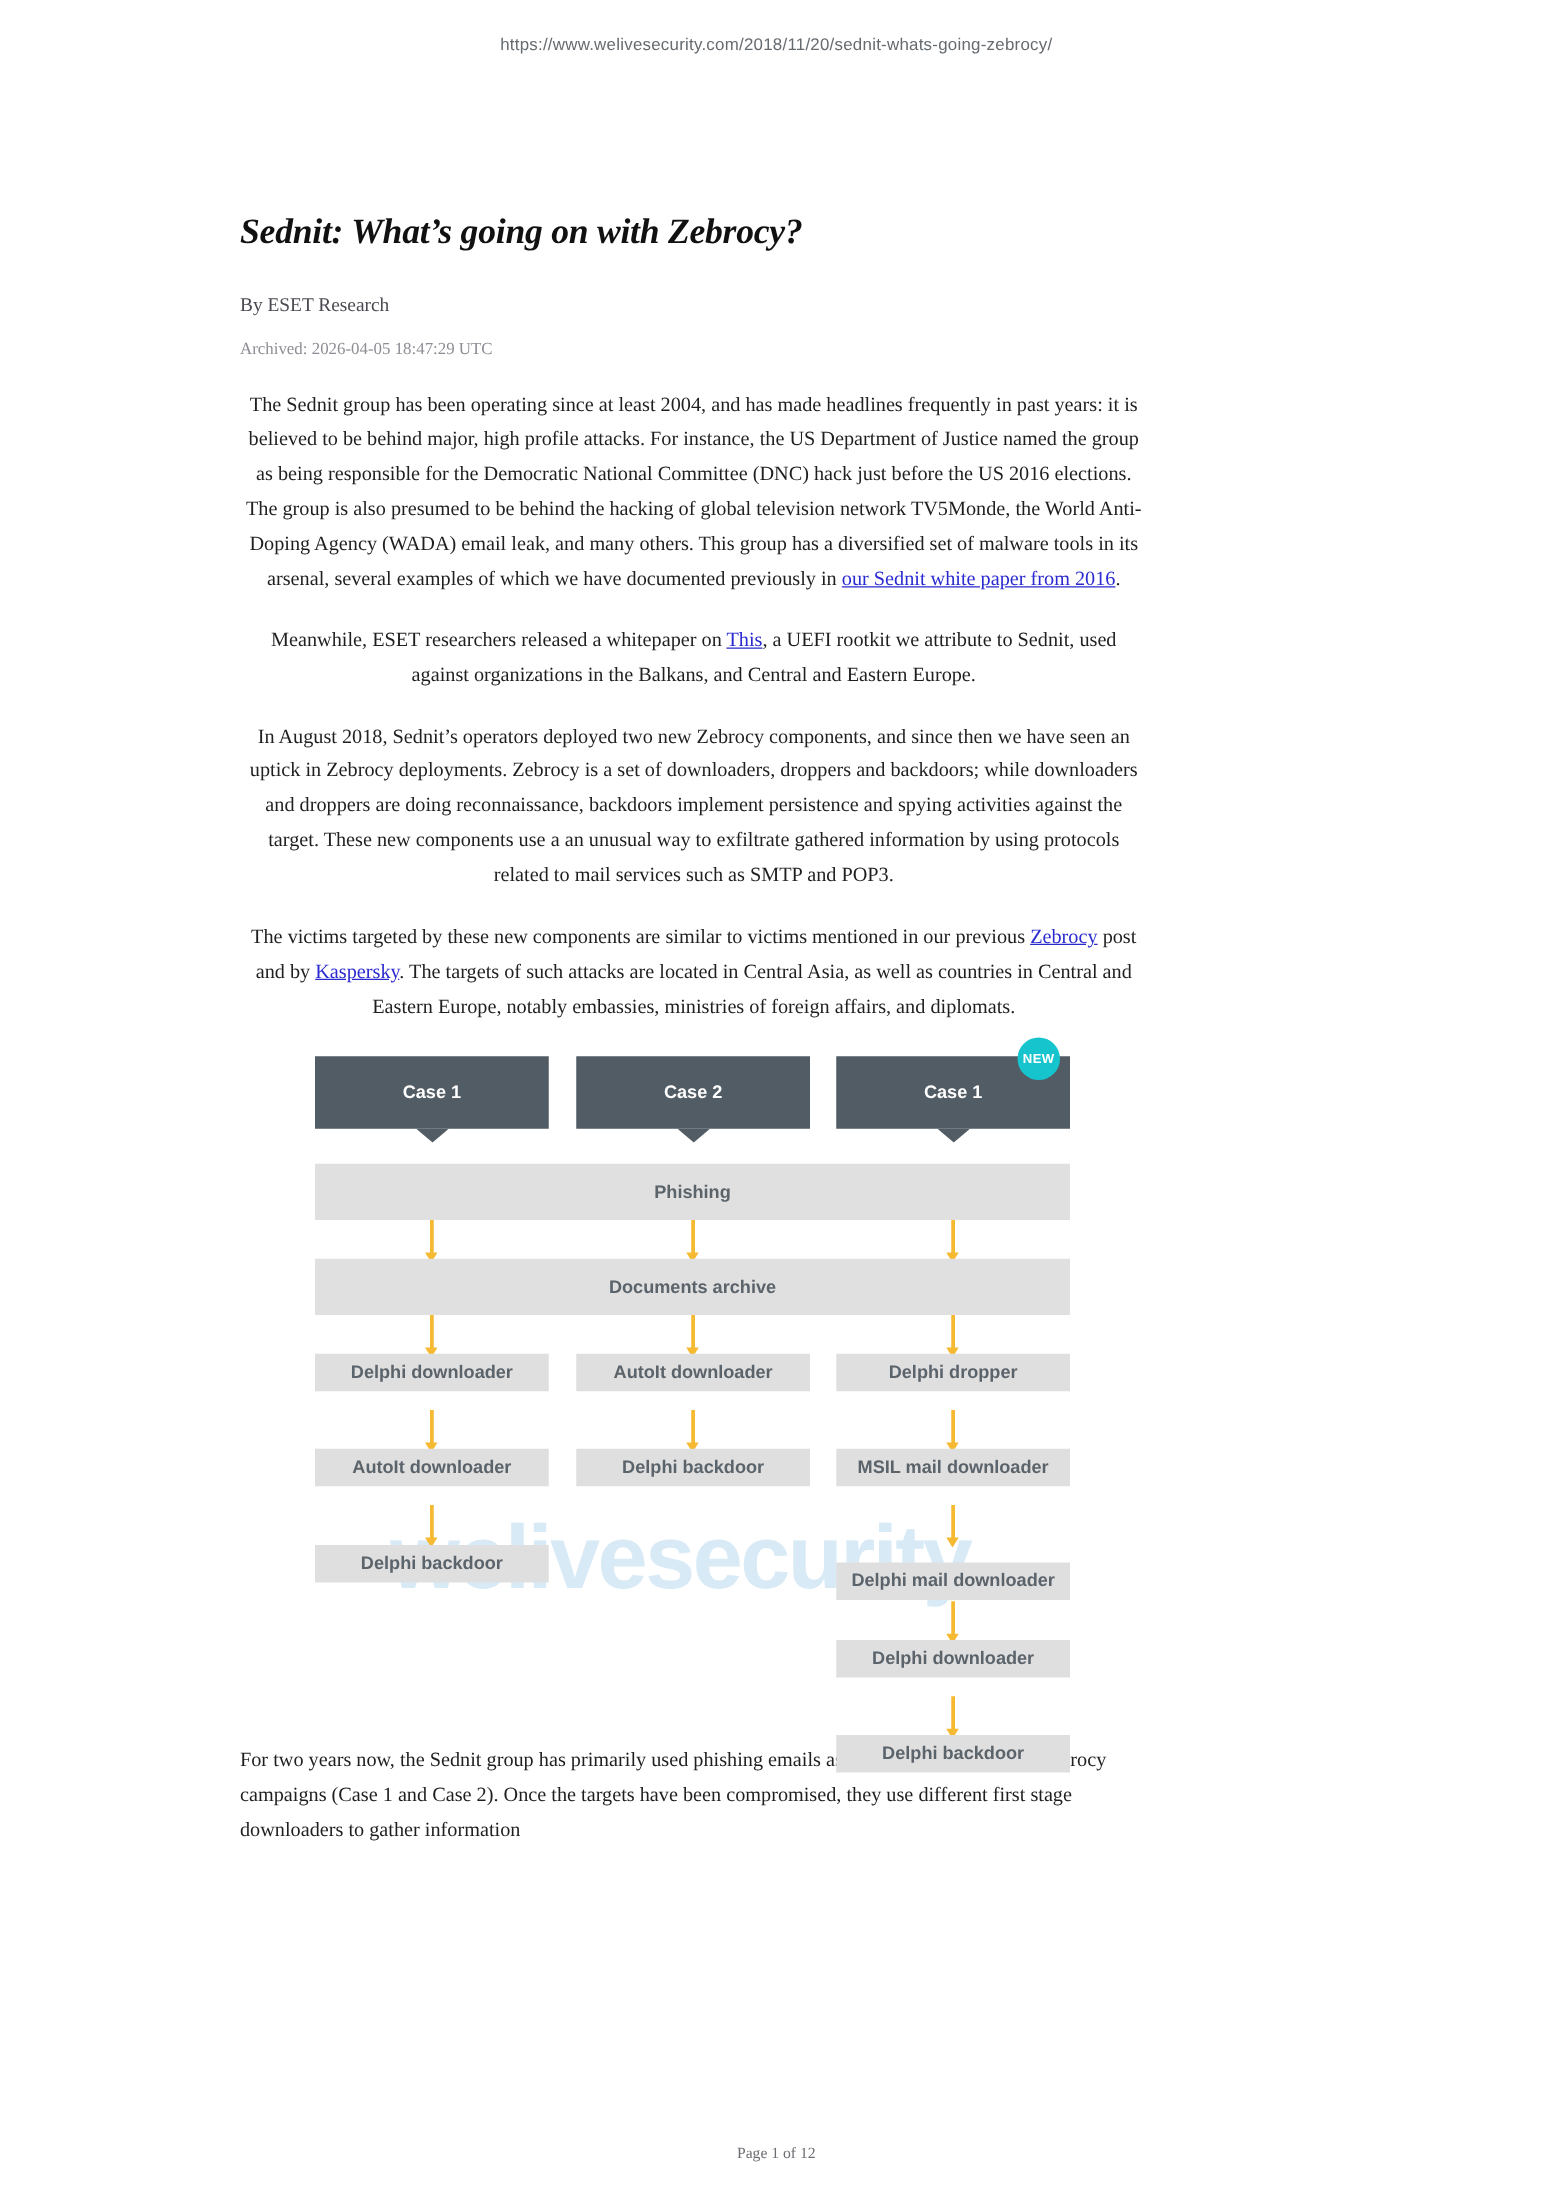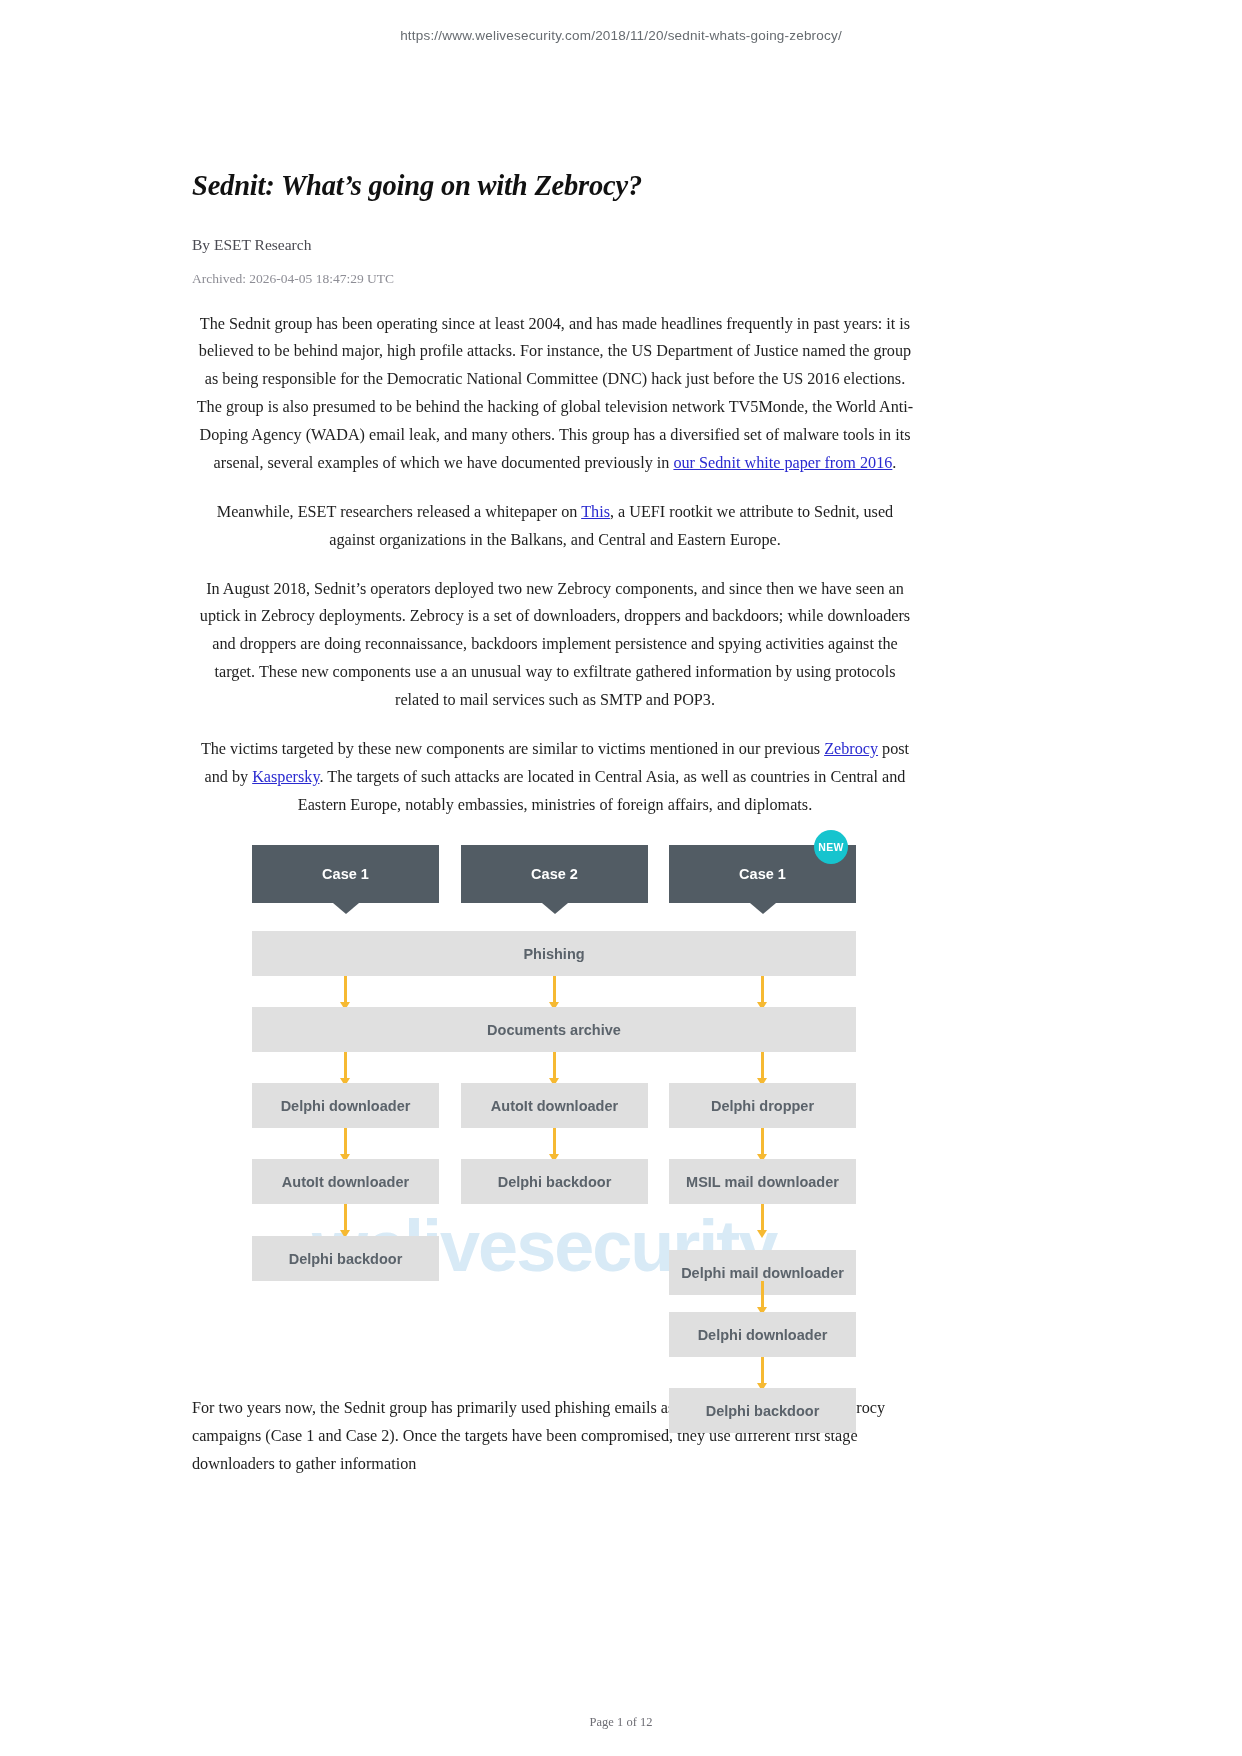--- a/index.html
+++ b/index.html
@@ -160,21 +160,21 @@
     font-weight: bold;
     display: flex;
     align-items: center;
     justify-content: center;
     z-index: 2;
   }
 
   .node-box {
     position: absolute;
     width: 187px;
-    height: 45px;
+    height: 30px;
     background: #dfdfdf;
     color: #5b636b;
     font-size: 14.5px;
     font-weight: bold;
     display: flex;
     align-items: center;
     justify-content: center;
     z-index: 2;
   }
 

